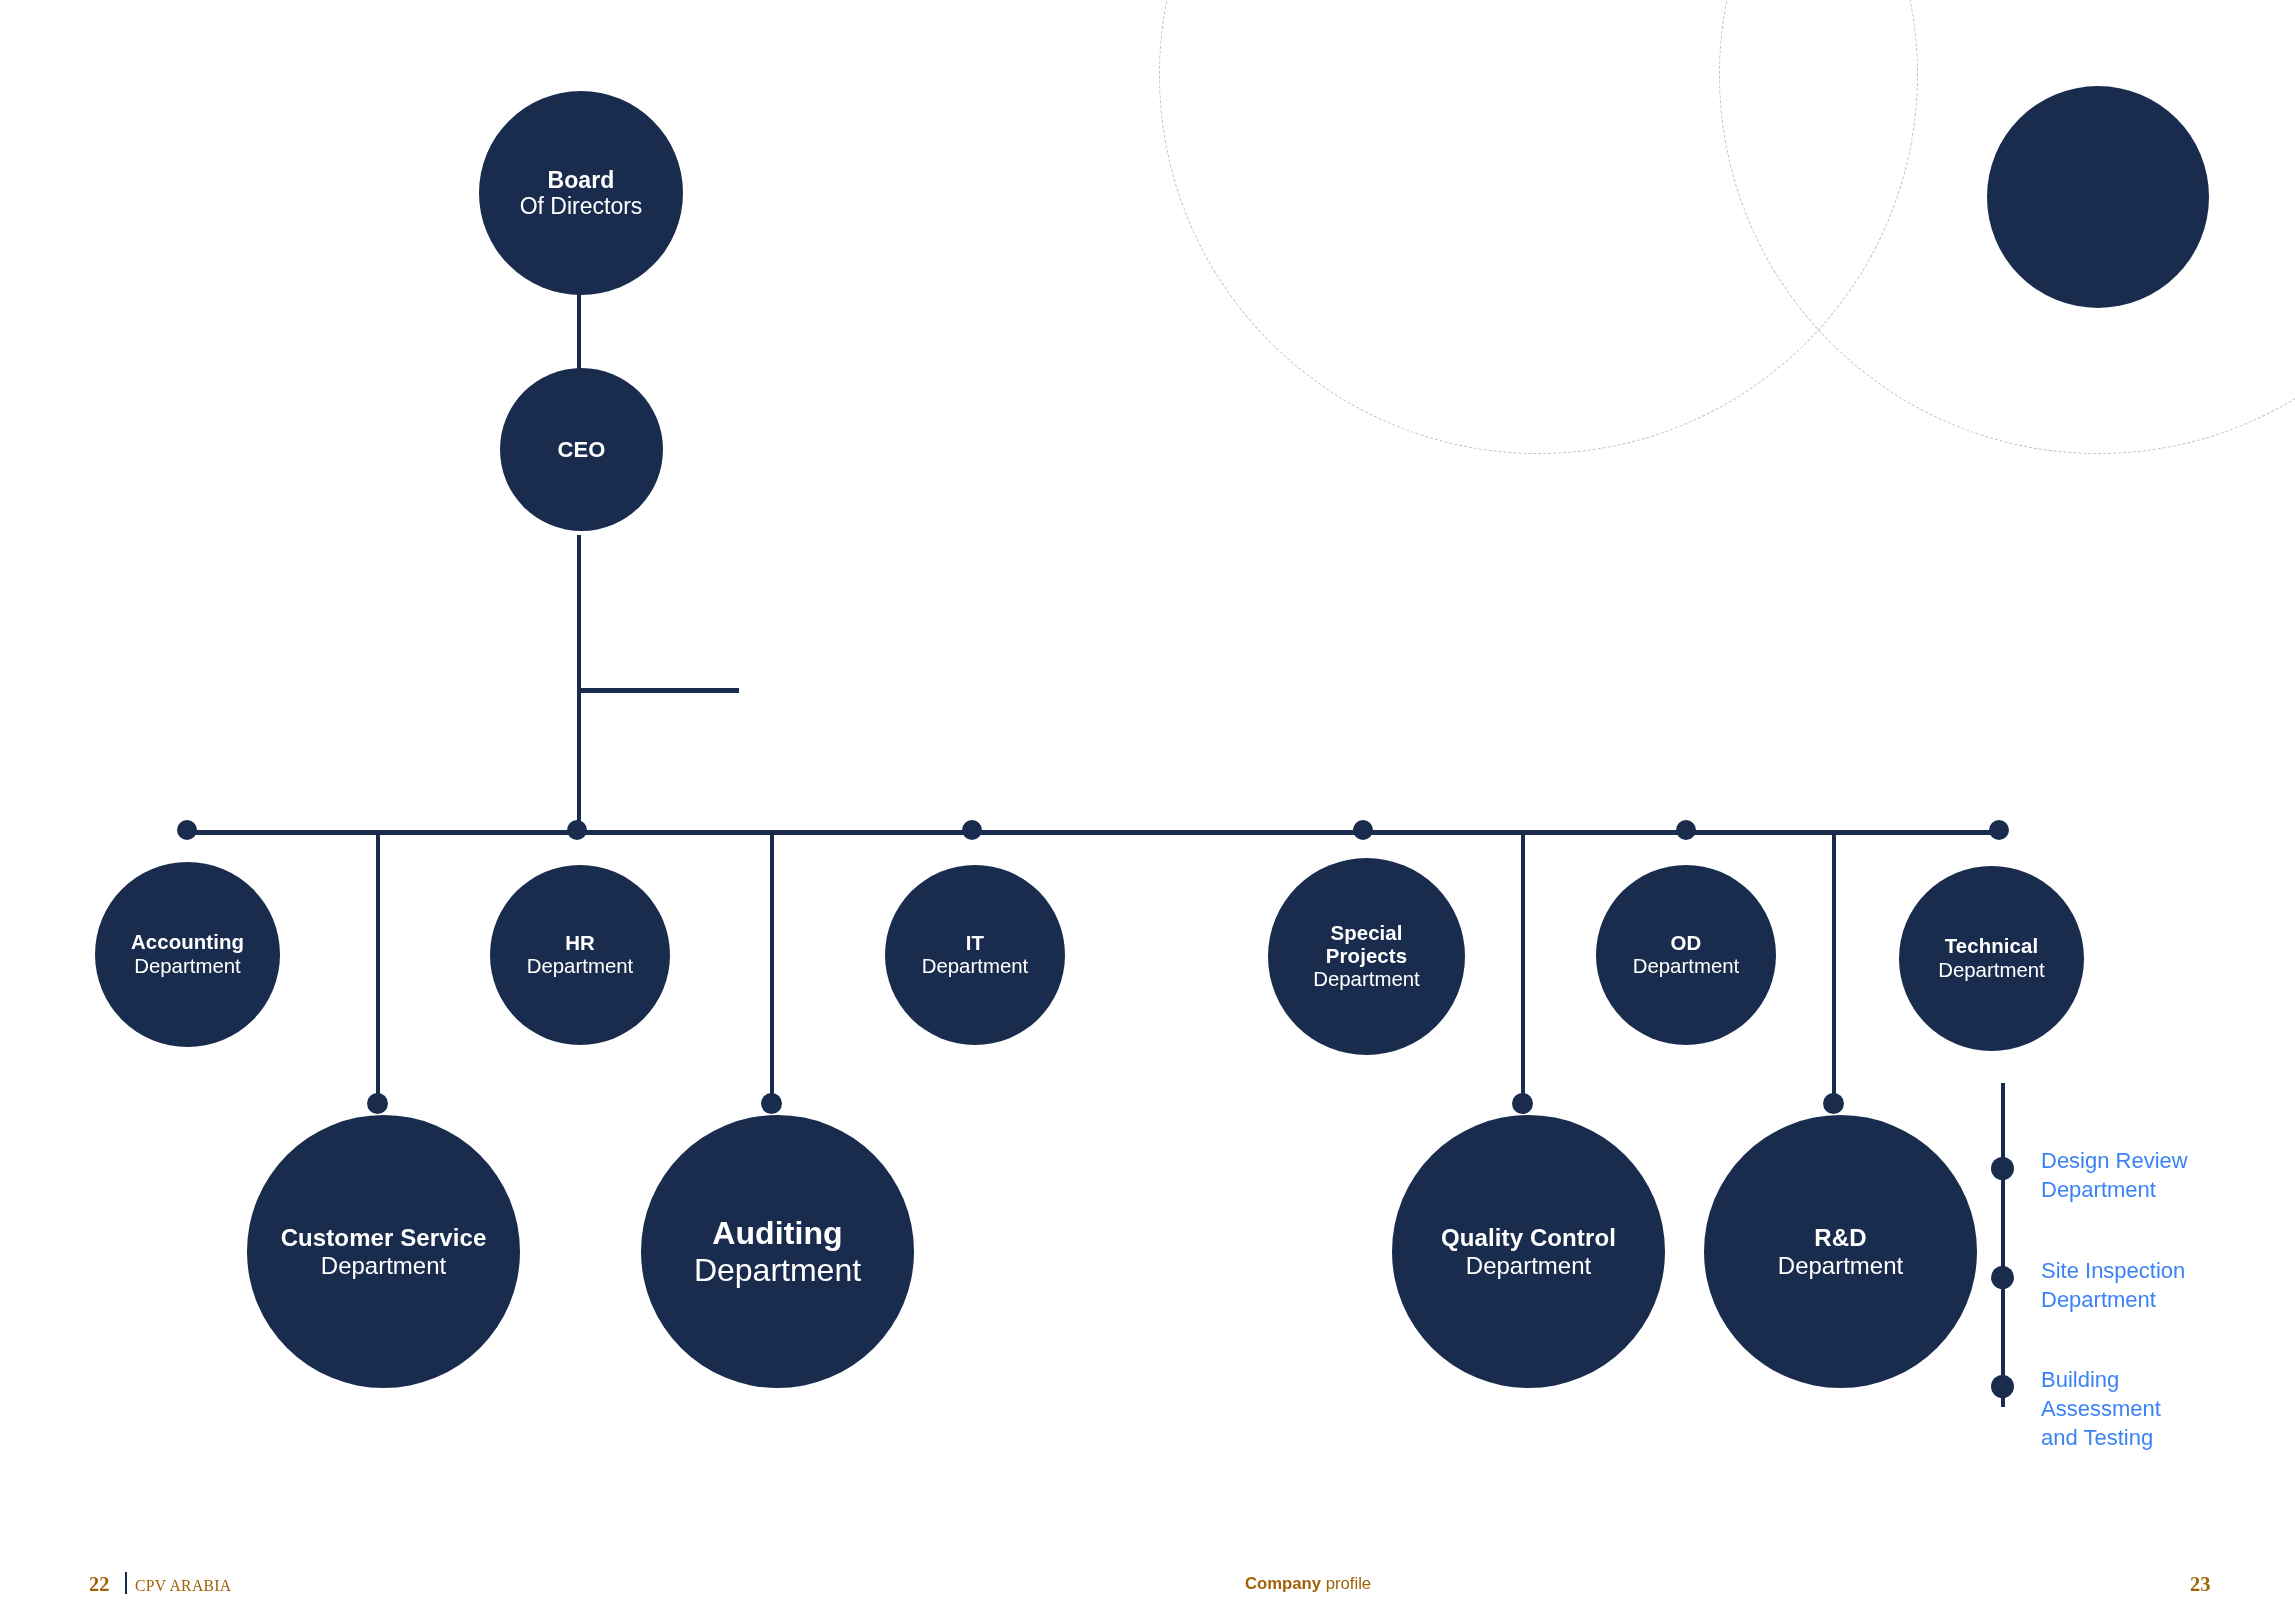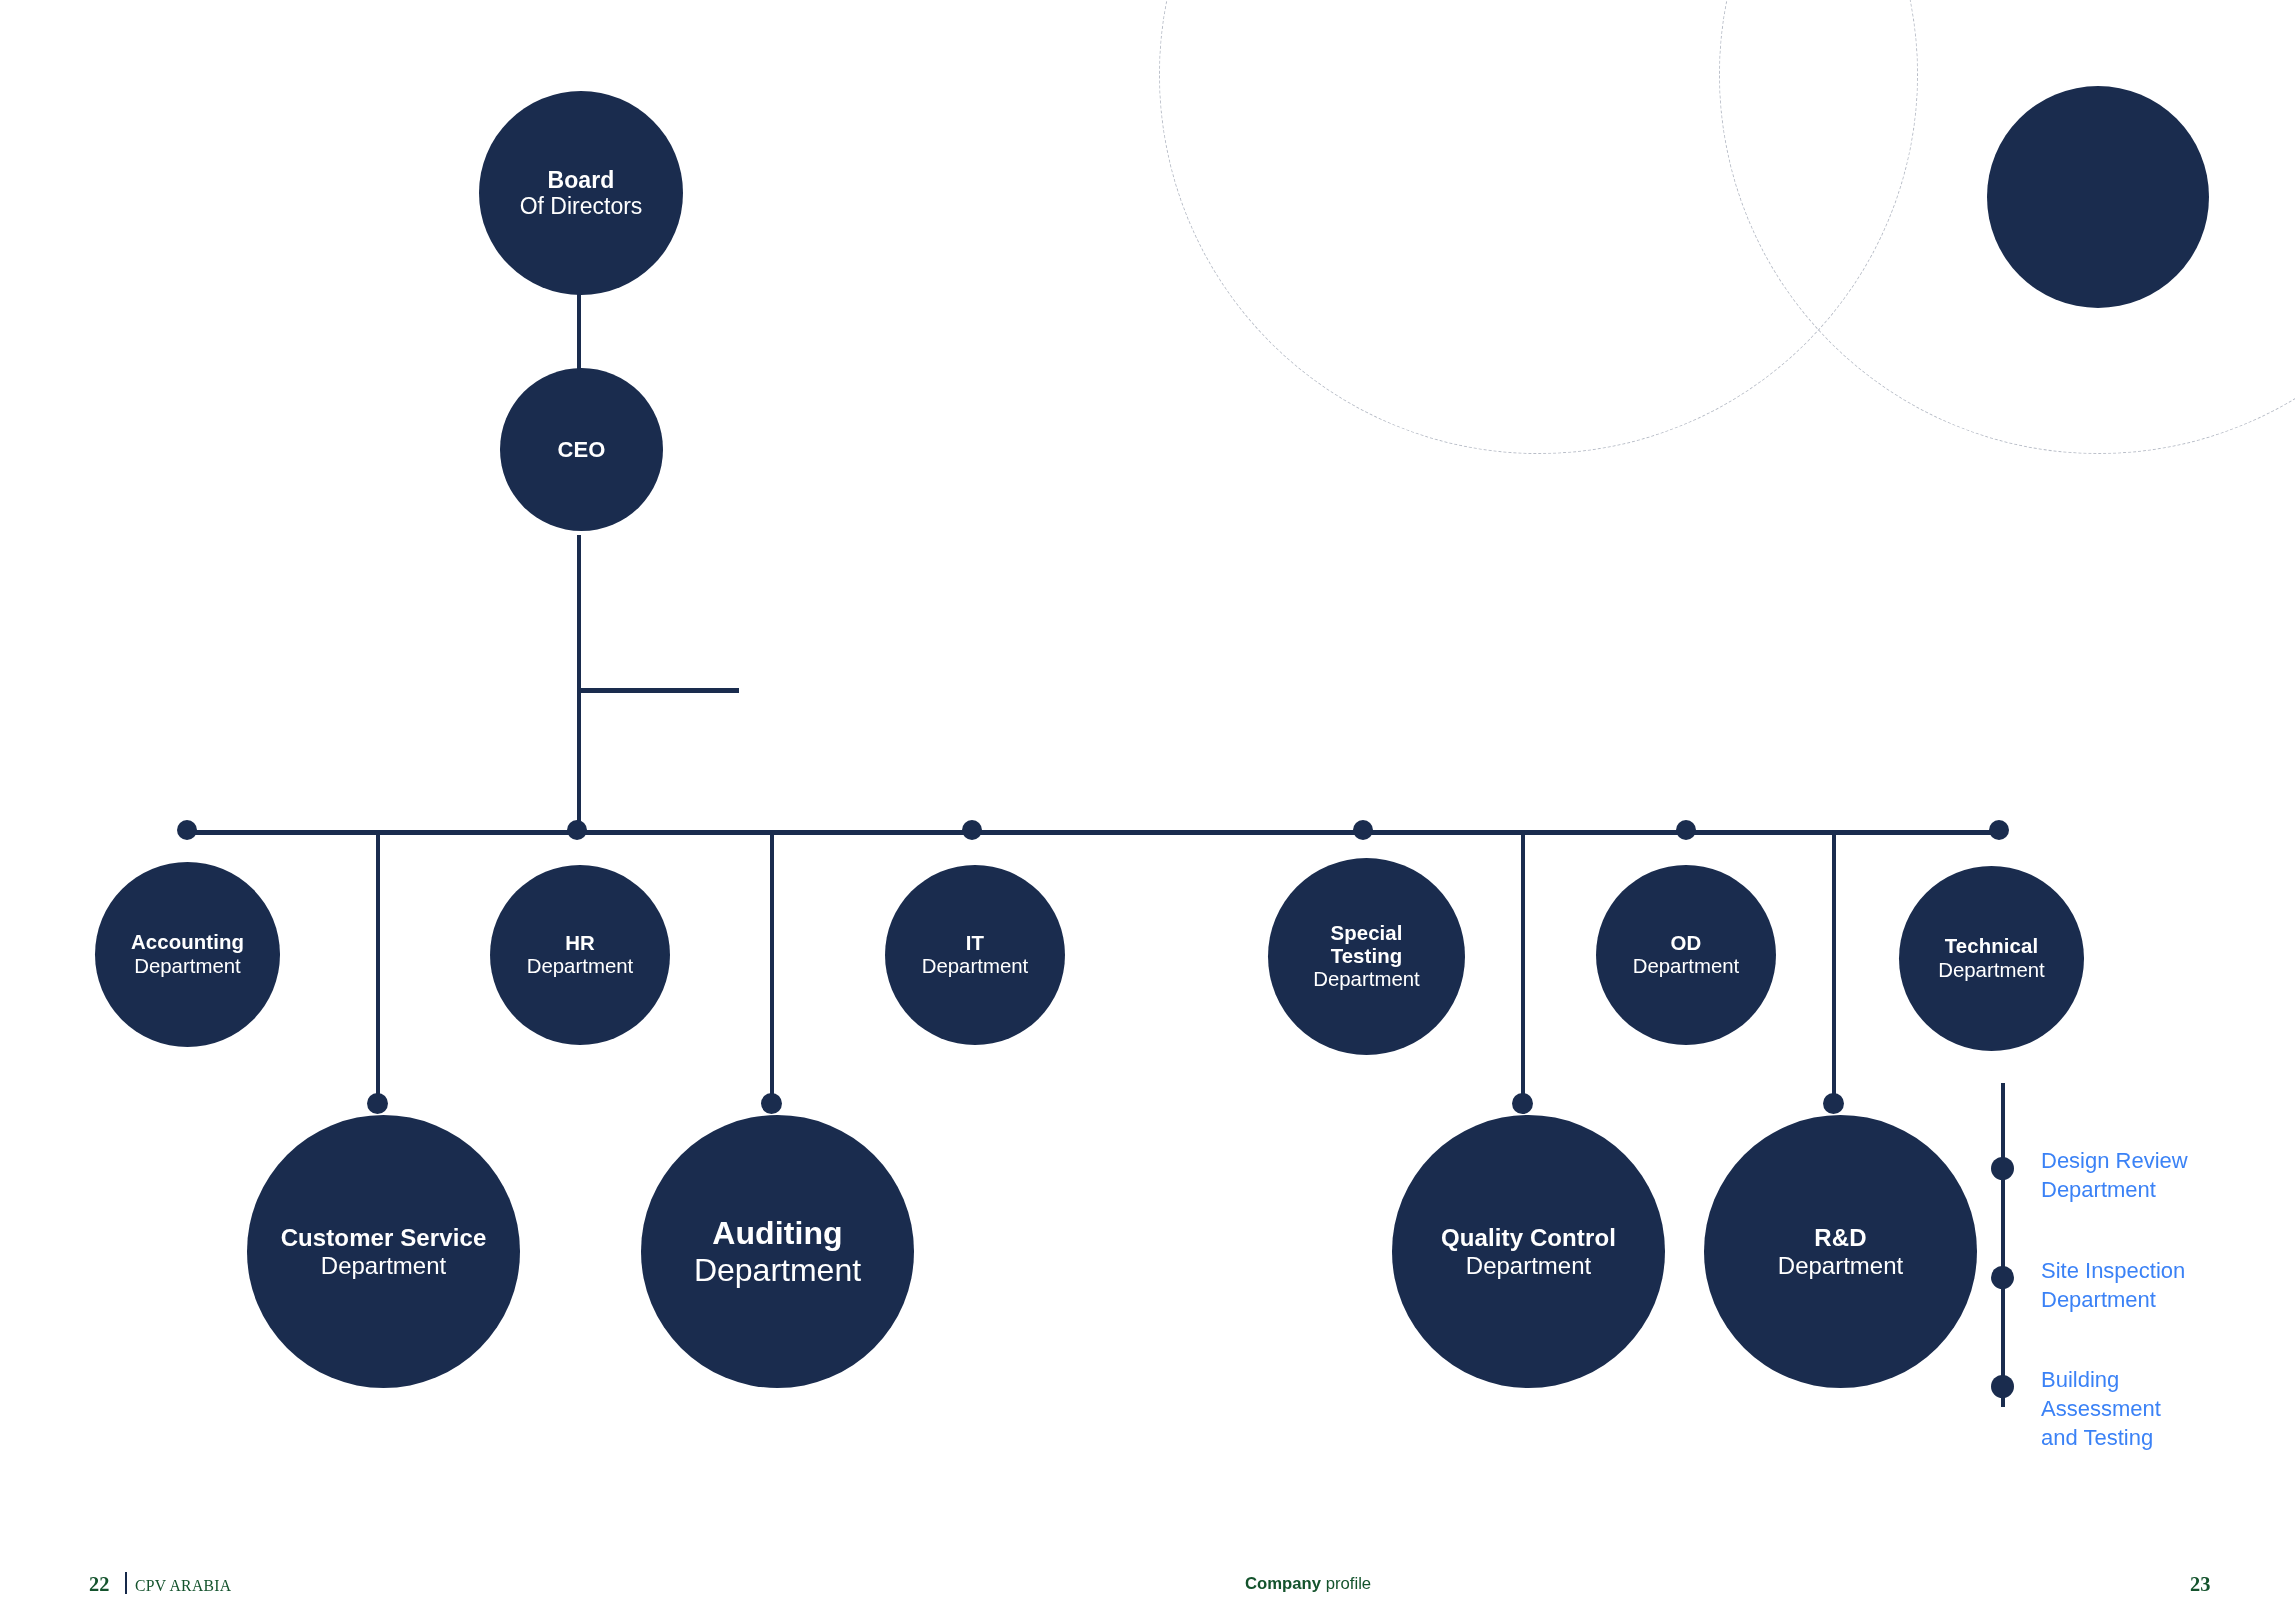--- a/index.html
+++ b/index.html
@@ -66,21 +66,21 @@
   .sub-item{
     position:absolute;
     color:#3b82f6;
     font-size:22px;
     line-height:1.32;
     font-weight:400;
     width:204px;
   }
 
   
-  .footer-txt{position:absolute;color:#14532d;white-space:nowrap;}
+  .footer-txt{position:absolute;color:#a16207;white-space:nowrap;}
   #fl-page{font-size:20.4px;font-weight:bold;font-family:"Liberation Serif",serif;}
   #fl-sep{position:absolute;background:#16294a;width:1.9px;}
   #fl-brand{font-size:15.7px;letter-spacing:0.3px;font-family:"Liberation Serif",serif;}
   #fc-company{font-size:16.7px;}
   #fc-company b{font-weight:bold;}
   #fc-company span{font-weight:400;}
   #fr-page{font-size:20.4px;font-weight:bold;font-family:"Liberation Serif",serif;}
 </style>
 </head>
 <body>
@@ -144,21 +144,21 @@
     <div class="t2">Department</div>
   </div>
 
   <div class="node" style="left:885px;top:865px;width:180px;height:180px;font-size:20.4px;">
     <div class="t1">IT</div>
     <div class="t2">Department</div>
   </div>
 
   <div class="node wrap" style="left:1268px;top:858px;width:197px;height:197px;font-size:20.4px;">
     <div class="t1">Special</div>
-    <div class="t1">Testing</div>
+    <div class="t1">Projects</div>
     <div class="t2">Department</div>
   </div>
 
   <div class="node" style="left:1596px;top:865px;width:180px;height:180px;font-size:20.4px;">
     <div class="t1">OD</div>
     <div class="t2">Department</div>
   </div>
 
   <div class="node" style="left:1899px;top:866px;width:185px;height:185px;font-size:20.4px;">
     <div class="t1">Technical</div>

